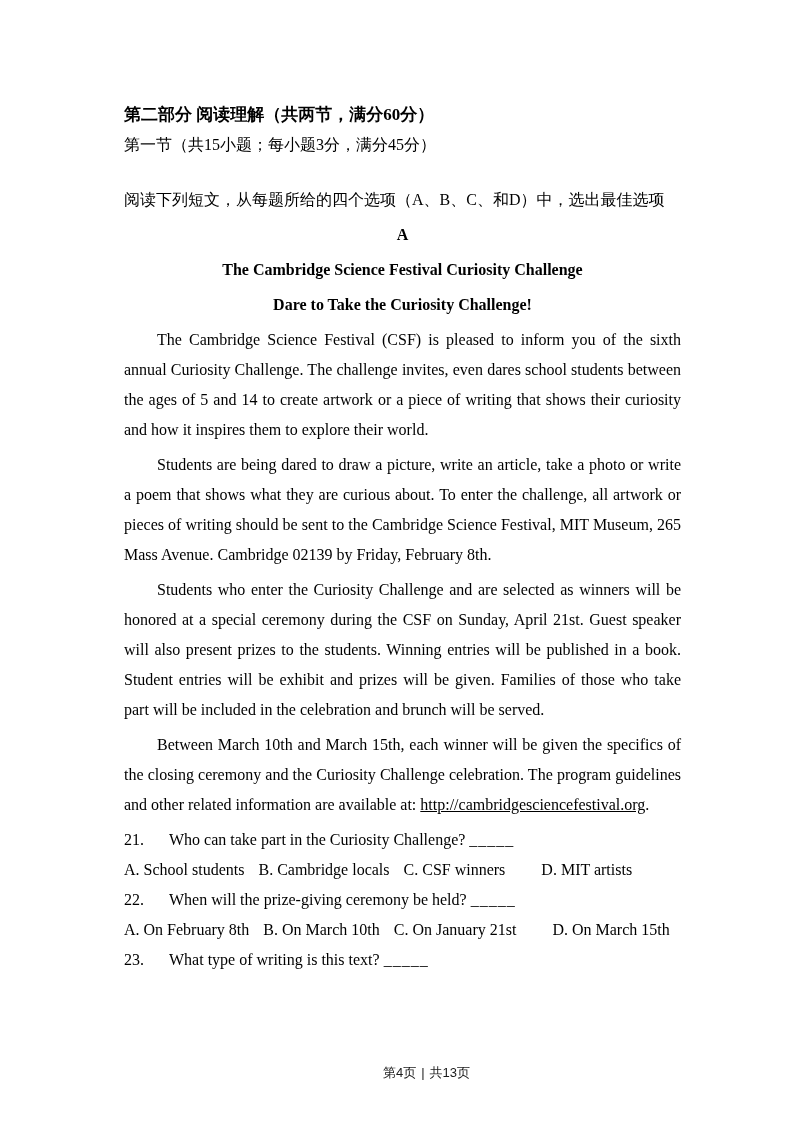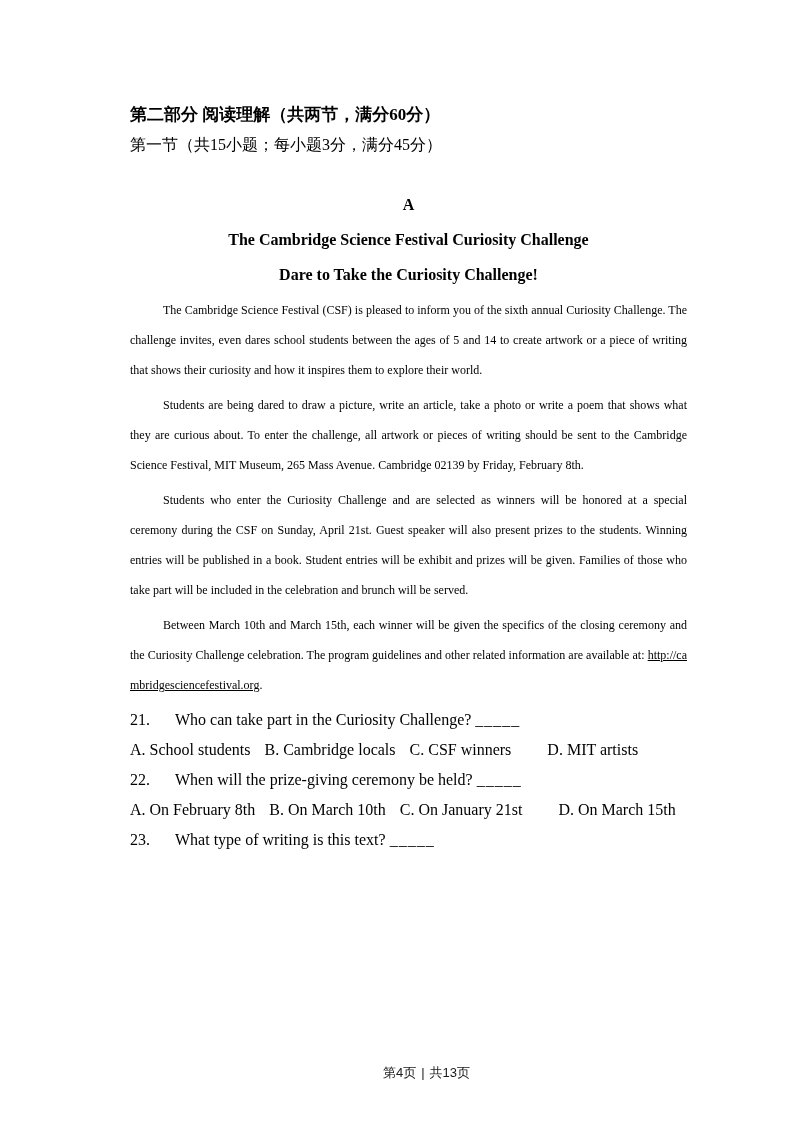--- a/index.html
+++ b/index.html
@@ -12,21 +12,21 @@
     width: 793px;
     height: 1122px;
     background: #ffffff;
     color: #000000;
     font-family: "Liberation Serif", serif;
     overflow: hidden;
   }
   .content {
     position: absolute;
     top: 100px;
-    left: 130px;
+    left: 124px;
     width: 557px;
   }
   .h1 {
     font-size: 17px;
     font-weight: 700;
     line-height: 30px;
   }
   .h2 {
     font-size: 16px;
     line-height: 30px;
@@ -43,21 +43,21 @@
     text-align: justify;
   }
   .center-line {
     font-size: 16px;
     font-weight: 700;
     text-align: center;
     line-height: 30px;
     margin: 0 0 5px 0;
   }
   .para {
-    font-size: 12px;
+    font-size: 16px;
     line-height: 30px;
     text-align: justify;
     text-indent: 33px;
     margin: 0 0 5px 0;
   }
   .url {
     color: inherit;
     text-decoration: underline;
     word-break: break-all;
   }
@@ -101,20 +101,21 @@
 
 <div class="page">
   <div class="content">
 
     <div class="h1">第二部分 阅读理解（共两节，满分60分）</div>
     <div class="h2">第一节（共15小题；每小题3分，满分45分）</div>
 
     <div class="gap"></div>
 
     <div class="intro">
+      <div class="intro-line">阅读下列短文，从每题所给的四个选项（A、B、C、和D）中，选出最佳选项</div>
     </div>
 
     <div class="center-line">A</div>
     <div class="center-line">The Cambridge Science Festival Curiosity Challenge</div>
     <div class="center-line">Dare to Take the Curiosity Challenge!</div>
 
     <p class="para">The Cambridge Science Festival (CSF) is pleased to inform you of the sixth annual Curiosity Challenge. The challenge invites, even dares school students between the ages of 5 and 14 to create artwork or a piece of writing that shows their curiosity and how it inspires them to explore their world.</p>
     <p class="para">Students are being dared to draw a picture, write an article, take a photo or write a poem that shows what they are curious about. To enter the challenge, all artwork or pieces of writing should be sent to the Cambridge Science Festival, MIT Museum, 265 Mass Avenue. Cambridge 02139 by Friday, February 8th.</p>
     <p class="para">Students who enter the Curiosity Challenge and are selected as winners will be honored at a special ceremony during the CSF on Sunday, April 21st. Guest speaker will also present prizes to the students. Winning entries will be published in a book. Student entries will be exhibit and prizes will be given. Families of those who take part will be included in the celebration and brunch will be served.</p>
 

